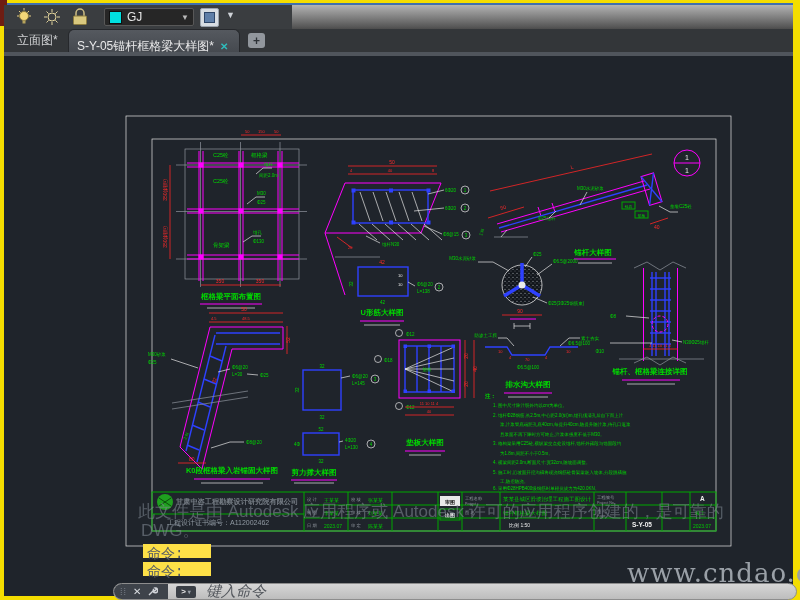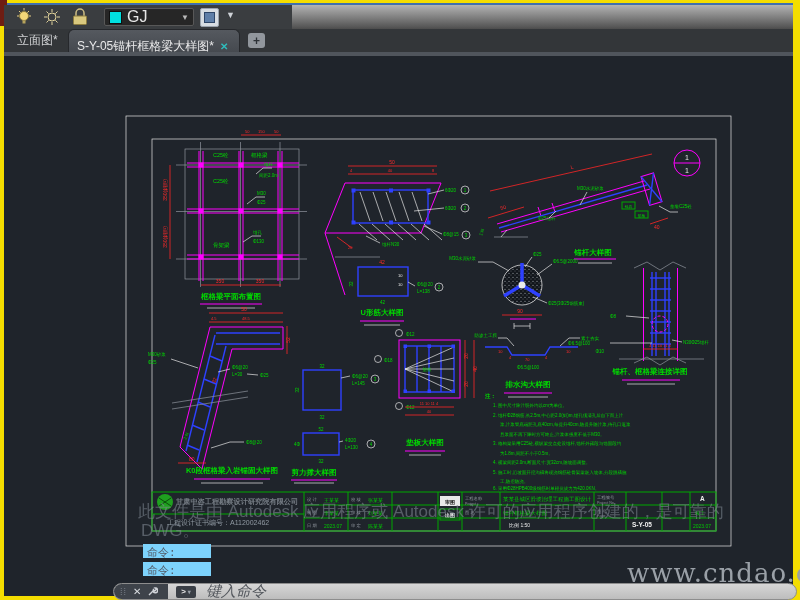--- a/index.html
+++ b/index.html
@@ -14,21 +14,21 @@
   #corner-notch{left:0;top:0;width:7px;height:26px;background:#6e1d12;}
   #blue-line{left:7px;top:3px;width:786px;height:2px;background:#3f6fae;}
   
   #toolbar{left:4px;top:5px;width:789px;height:24px;background:#3a3d40;border-bottom:1px solid #1d1d1d;}
   #toolbar-right{left:292px;top:5px;width:501px;height:24px;
      background:linear-gradient(#b3b3b3,#8b8b8b 40%,#585858 90%,#4c4c4c);}
   #layer-icons{left:12px;top:7px;width:88px;height:20px;}
   #layer-dropdown{left:104px;top:8px;width:90px;height:18px;background:#262626;
      border:1px solid #585858;border-radius:2px;display:flex;align-items:center;gap:5px;padding:0 4px;box-sizing:border-box;}
   #layer-swatch{width:11px;height:11px;border:1px solid #111;}
-  #layer-name{color:#e6e6e6;font-size:16px;line-height:1;}
+  #layer-name{color:#e6e6e6;font-size:12px;line-height:1;}
   #layer-caret{margin-left:auto;color:#b9b9b9;font-size:8px;}
   #qp-icon{left:200px;top:8px;width:17px;height:17px;border:1px solid #9aa2ac;border-radius:2px;
      background:#d8dde2;display:flex;align-items:center;justify-content:center;}
   #qp-icon .scr{width:9px;height:9px;background:#5f7fa8;border:1px solid #2e4668;}
   #tb-chevron{left:226px;top:10px;color:#cfd3d8;font-size:9px;}
   
   #tabbar{left:4px;top:29px;width:789px;height:23px;background:#333639;}
   #tabstrip{left:4px;top:52px;width:789px;height:4px;background:#50555c;}
   .tab{position:absolute;top:29px;height:23px;display:flex;align-items:center;gap:6px;color:#cfd0d2;font-size:12px;}
   #tab1{left:16px;width:62px;padding-left:8px;overflow:hidden;white-space:nowrap;justify-content:space-between;}
@@ -38,21 +38,21 @@
   .tab .x{color:#2fbdbd;font-size:10px;font-weight:bold;}
   #tab-add{left:248px;top:33px;width:17px;height:15px;background:#92979d;border-radius:3px;
      color:#2d3237;font-size:12px;font-weight:bold;display:flex;align-items:center;justify-content:center;line-height:1;}
   
   #canvas{left:4px;top:56px;width:789px;height:540px;background:#1f242b;}
   
   .wm{color:rgba(128,136,146,.58);font-size:17px;white-space:nowrap;}
   #wm1{left:138px;top:500px;}
   #wm2{left:141px;top:519px;}
   #site-wm{left:627px;top:558px;color:#9aa0a7;font-size:26px;font-family:"DejaVu Serif",serif;letter-spacing:1px;}
-  .cmdline{width:68px;height:14px;background:#7dd3fc;color:#525a66;font-size:11px;
+  .cmdline{width:68px;height:14px;background:#fde047;color:#525a66;font-size:14px;
      font-family:"Liberation Mono",monospace;padding:1px 4px;box-sizing:border-box;}
   #cmd1{left:143px;top:544px;}
   #cmd2{left:143px;top:562px;}
   
   #cmdbar{left:113px;top:583px;width:684px;height:17px;background:linear-gradient(#d6d6d6,#bdbdbd);
      border:1px solid #8d8d8d;border-radius:9px;display:flex;align-items:center;overflow:hidden;box-sizing:border-box;}
   #cmdbar-left{width:54px;height:100%;background:#3e434a;display:flex;align-items:center;gap:6px;padding:0 6px;box-sizing:border-box;}
   #cmdbar-left .grip{color:#7b828c;font-size:9px;letter-spacing:1px;}
   #cmdbar-left .x{color:#dadde1;font-size:10px;}
   #prompt-chip{width:20px;height:12px;background:#3a3f46;border-radius:2px;margin-left:8px;

